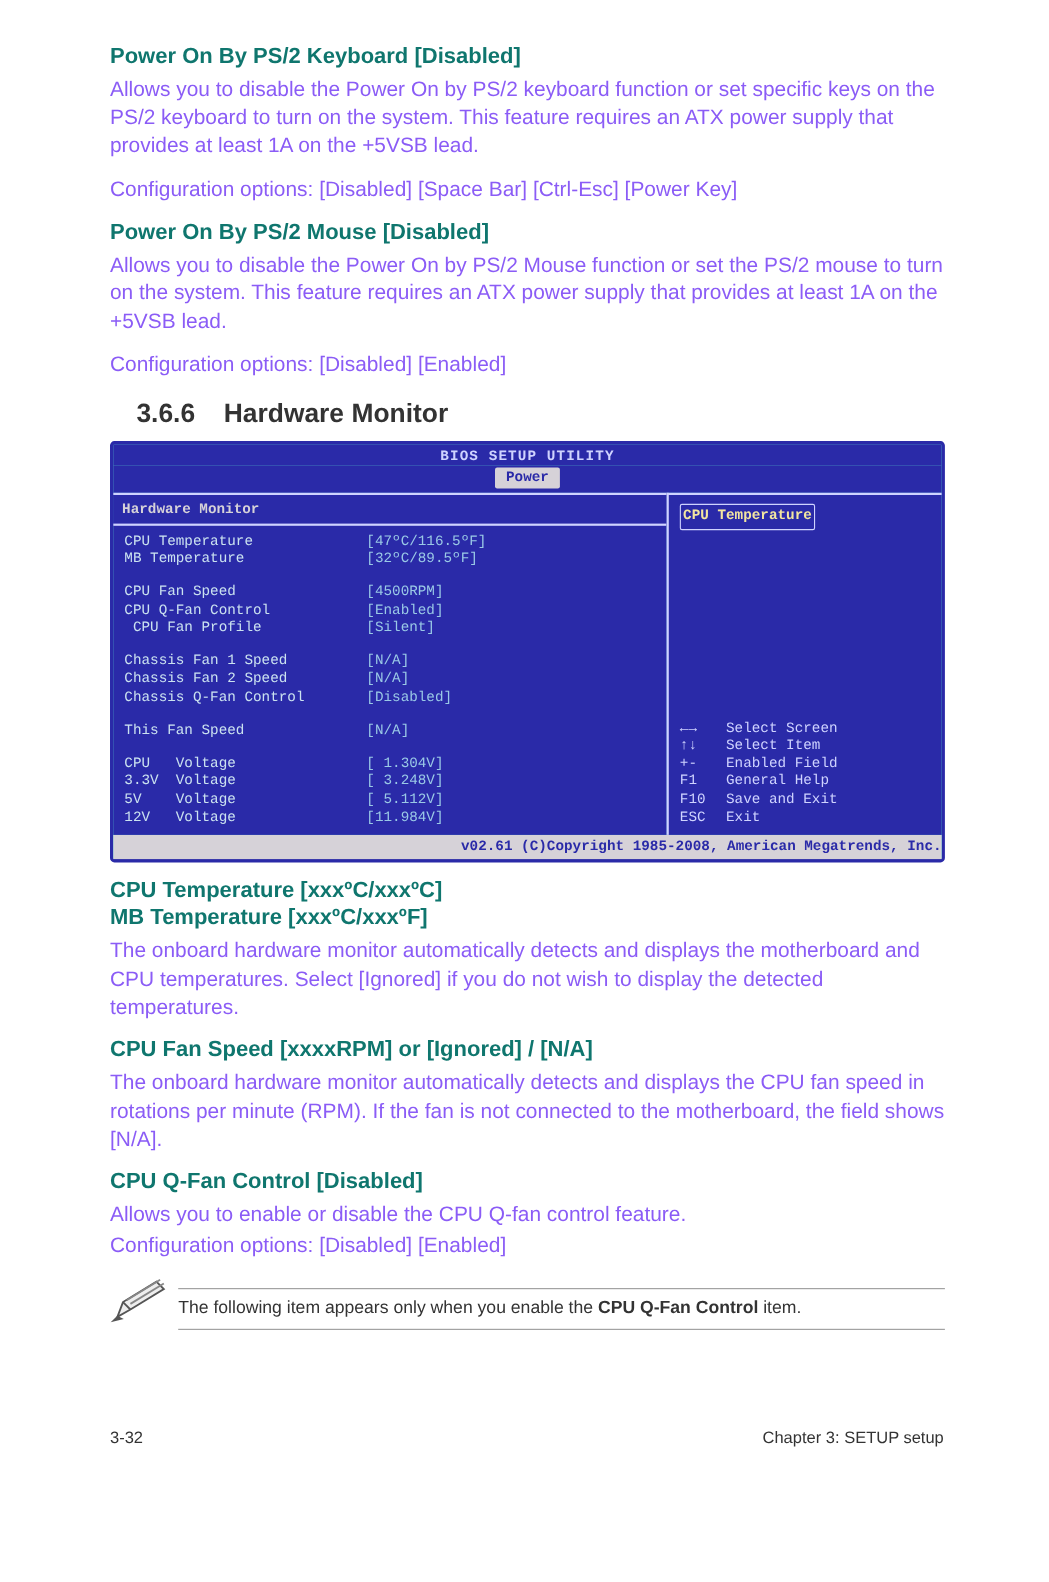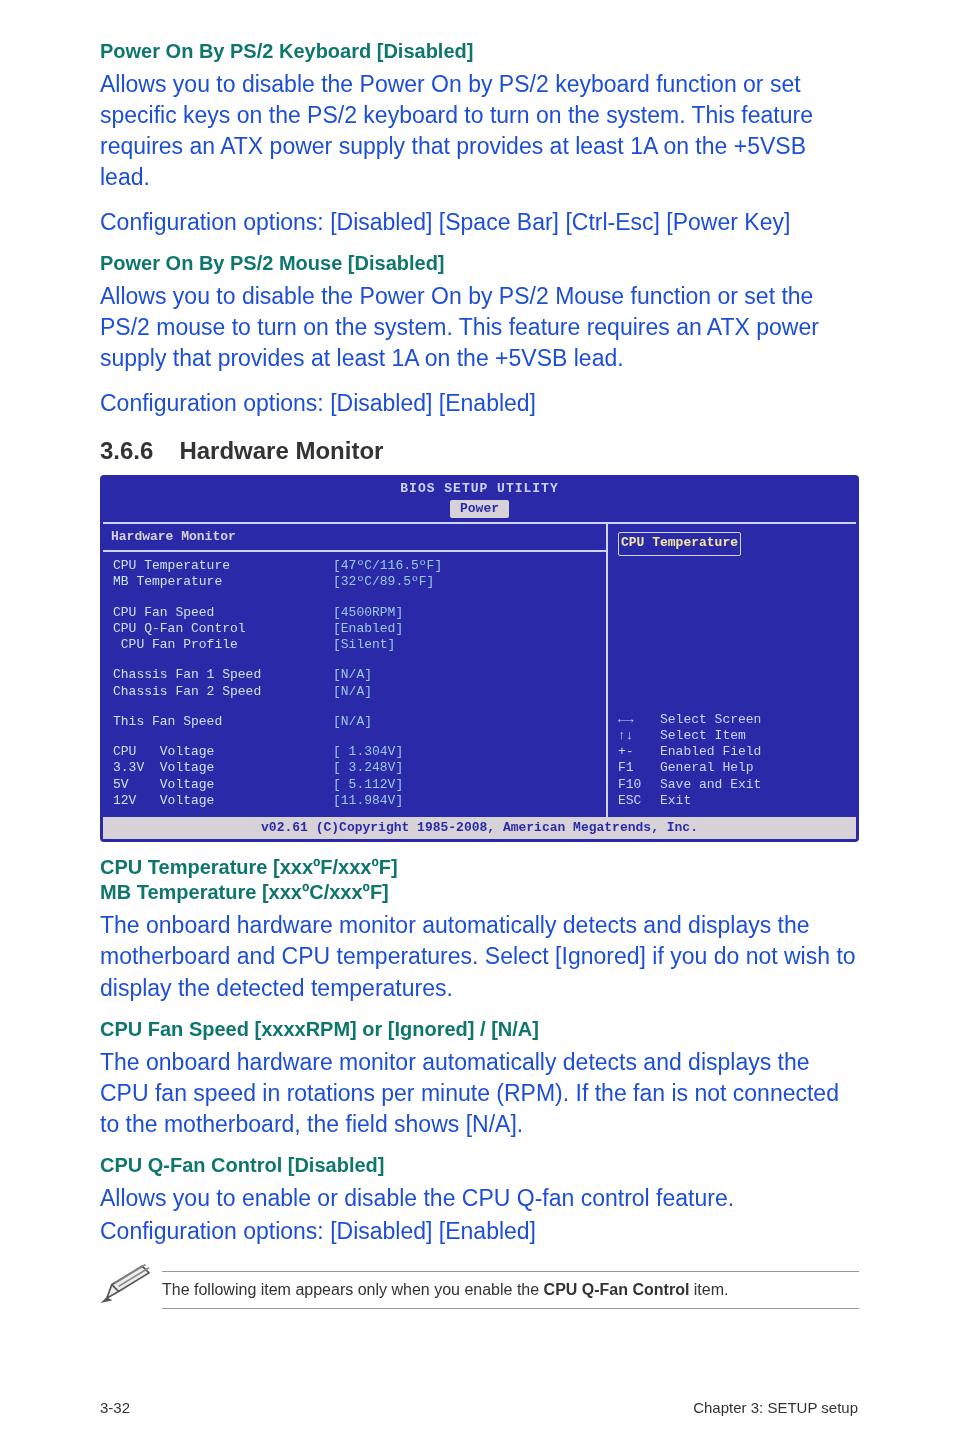--- a/index.html
+++ b/index.html
@@ -1,21 +1,21 @@
 <!DOCTYPE html>
 <html><head>
 <meta charset="utf-8">
 <style>
   * { box-sizing: border-box; margin: 0; padding: 0; }
   html, body { width: 954px; font-family: Arial, Helvetica, sans-serif; background: #fff; color: #333; }
   .page { padding: 40px 95px 30px 100px; }
   h2.section-heading { font-size: 20px; font-weight: bold; color: #0f766e; margin-bottom: 6px; }
-  p.body-text { font-size: 23px; line-height: 1.35; color: #1d4ed8; margin-bottom: 14px; }
+  p.body-text { font-size: 19px; line-height: 1.35; color: #8b5cf6; margin-bottom: 14px; }
   h1.subsection { font-size: 24px; font-weight: bold; color: #333; margin: 18px 0 10px 0; }
-  .subsection .num { display:inline-block; margin-right: 26px; }
+  .subsection .num { display:inline-block; margin-right: 26px; margin-left: 24px; }
 
   
   .bios-box { border: 3px solid #2a2aa8; border-radius: 4px; background: #5eead4; font-family: "Courier New", monospace; font-size: 13px; line-height: 1.25; color: #d6d2d8; margin-bottom: 14px; }
   .bios-title-row { background: #2a2aa8; text-align: center; padding: 3px 0 0 0; }
   .bios-title { color: #cfd3ff; font-weight: bold; letter-spacing: 1px; }
   .bios-tab-row { background: #2a2aa8; text-align: center; padding: 2px 0 4px 0; }
   .bios-tab { background: #d6d2d8; color: #2a2aa8; font-weight: bold; padding: 1px 10px; border-radius: 2px; display:inline-block; }
 
   .bios-body { display: flex; }
   .bios-left { flex: 1 1 auto; background: #2a2aa8; padding: 0; }
@@ -25,21 +25,21 @@
   .bios-line { display: flex; }
   .bios-label { width: 220px; white-space: pre; }
   .bios-val { color: #9ac9e6; }
   .bios-gap { height: 14px; }
   .bios-right-inner { padding: 8px 10px; height: 100%; display:flex; flex-direction:column; }
   .bios-right-top { flex: 0 0 auto; color: #f3e6a0; padding: 2px 2px 4px 2px; font-weight: bold; border:1px solid #cfd3ff; border-radius:2px; display:inline-block; white-space: nowrap; }
   .bios-right-spacer { flex: 1 1 auto; }
   .bios-help { color: #cfd3ff; }
   .bios-help-row { display:flex; }
   .bios-help-key { width: 42px; white-space: pre; }
-  .bios-footer { background: #d6d2d8; color: #2a2aa8; text-align: center; font-weight: bold; padding: 3px 0; }
+  .bios-footer { background: #d6d2d8; color: #2a2aa8; text-align: right; font-weight: bold; padding: 3px 0; }
 
   
   .note-row { display:flex; align-items:flex-end; gap: 8px; margin-top: 6px; }
   .note-icon { width: 54px; flex: 0 0 54px; }
   .note-icon svg { width: 54px; height: 44px; }
   .note-box { flex: 1 1 auto; border-top: 1px solid #999; border-bottom: 1px solid #999; padding: 9px 0; font-size: 16px; color:#333; }
   .note-box b { font-weight: bold; }
 
   .page-footer { display:flex; justify-content: space-between; font-size: 15px; color:#333; padding: 0 96px 26px 100px; margin-top: 60px; align-items: flex-end; }
 </style>
@@ -93,20 +93,24 @@
               <span class="bios-val">[Silent]</span>
             </div>
             <div class="bios-gap"></div>
             <div class="bios-line">
               <span class="bios-label">Chassis Fan 1 Speed</span>
               <span class="bios-val">[N/A]</span>
             </div>
             <div class="bios-line">
               <span class="bios-label">Chassis Fan 2 Speed</span>
               <span class="bios-val">[N/A]</span>
+            </div>
+            <div class="bios-line">
+              <span class="bios-label">Chassis Q-Fan Control</span>
+              <span class="bios-val">[Disabled]</span>
             </div>
             <div class="bios-gap"></div>
             <div class="bios-line">
               <span class="bios-label">This Fan Speed</span>
               <span class="bios-val">[N/A]</span>
             </div>
             <div class="bios-gap"></div>
             <div class="bios-line">
               <span class="bios-label">CPU   Voltage</span>
               <span class="bios-val">[ 1.304V]</span>
@@ -154,21 +158,21 @@
                 <span class="bios-help-key">ESC</span>
                 <span>Exit</span>
               </div>
             </div>
         </div>
       </div>
     </div>
     <div class="bios-footer">v02.61 (C)Copyright 1985-2008, American Megatrends, Inc.</div>
   </div>
 
-  <h2 class="section-heading" style="margin-bottom:2px">CPU Temperature [xxxºF/xxxºF]</h2>
+  <h2 class="section-heading" style="margin-bottom:2px">CPU Temperature [xxxºC/xxxºC]</h2>
   <h2 class="section-heading">MB Temperature [xxxºC/xxxºF]</h2>
   <p class="body-text">The onboard hardware monitor automatically detects and displays the motherboard and CPU temperatures. Select [Ignored] if you do not wish to display the detected temperatures.</p>
 
   <h2 class="section-heading">CPU Fan Speed [xxxxRPM] or [Ignored] / [N/A]</h2>
   <p class="body-text">The onboard hardware monitor automatically detects and displays the CPU fan speed in rotations per minute (RPM). If the fan is not connected to the motherboard, the field shows [N/A].</p>
 
   <h2 class="section-heading">CPU Q-Fan Control [Disabled]</h2>
   <p class="body-text" style="margin-bottom:2px">Allows you to enable or disable the CPU Q-fan control feature.</p>
   <p class="body-text">Configuration options: [Disabled] [Enabled]</p>
 

